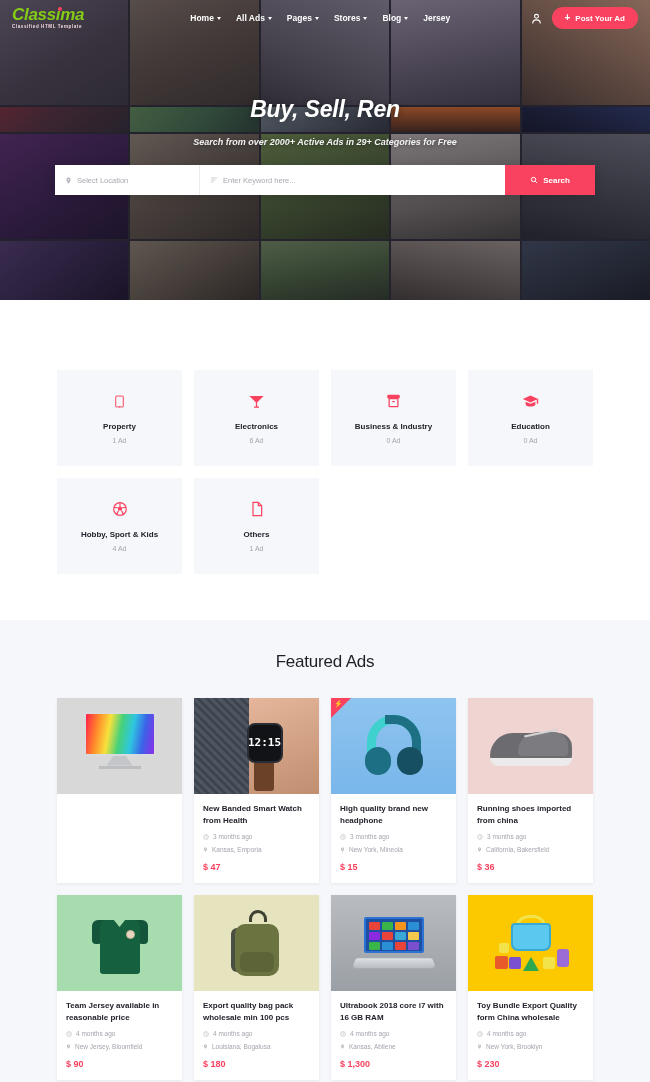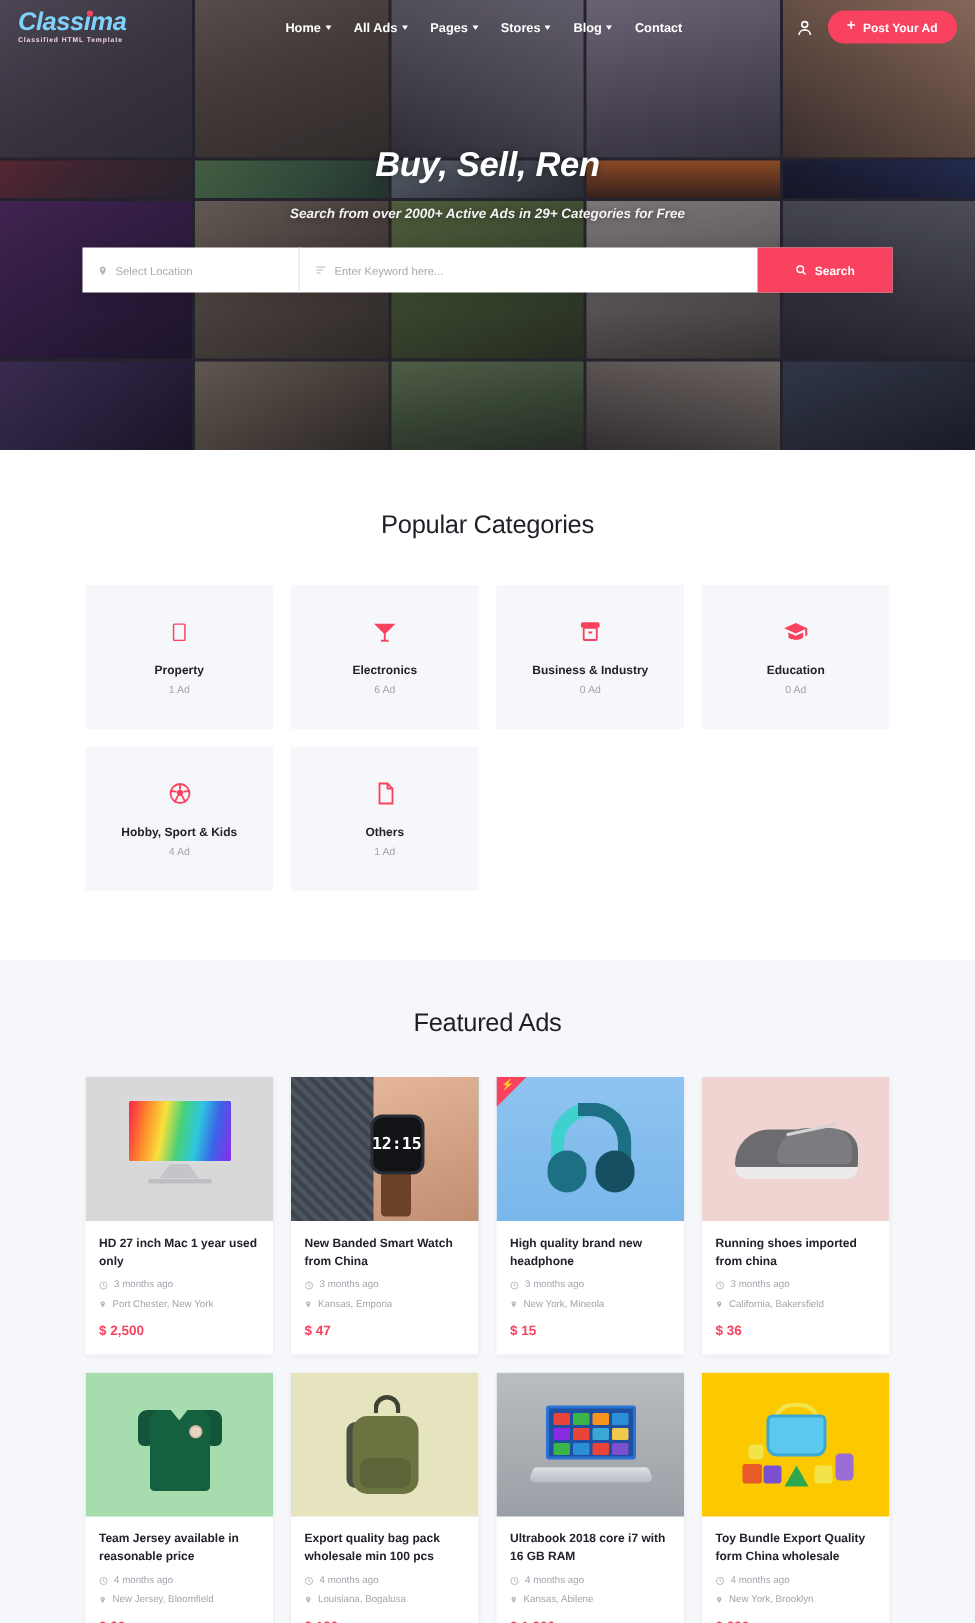--- a/index.html
+++ b/index.html
@@ -55,21 +55,21 @@
   
   .navbar {
     position: absolute; top: 0; left: 0; right: 0;
     height: 36px;
     display: flex; align-items: center;
     padding: 0 12px;
     z-index: 40;
   }
   .logo-wrap { display: flex; flex-direction: column; line-height: 1; }
   .logo-text {
-    font-size: 17px; font-weight: bold; color: #7dd3fc;
+    font-size: 17px; font-weight: bold; color: #84cc16;
     font-style: italic; letter-spacing: -0.3px;
     position: relative;
   }
   .logo-dot {
     position: absolute; top: 1px; left: 46px;
     width: 4px; height: 4px; border-radius: 50%;
     background: #f9425f;
   }
   .logo-sub {
     font-size: 4.5px; color: #f4d9de; letter-spacing: 0.6px;
@@ -442,21 +442,21 @@
       </div>
       <div class="nav-link">
         <span>Stores</span>
         <i class="caret"></i>
       </div>
       <div class="nav-link">
         <span>Blog</span>
         <i class="caret"></i>
       </div>
       <div class="nav-link">
-        <span>Contact</span>
+        <span>Jersey</span>
       </div>
     </div>
 
     <div class="nav-right">
       <svg class="user-icon" viewBox="0 0 24 24" fill="none" stroke="#ffffff" stroke-width="2">
         <circle cx="12" cy="8" r="3.6"></circle>
         <path d="M5 21c0-4 3.2-6.4 7-6.4S19 17 19 21"></path>
       </svg>
       <button class="post-btn">
         <span class="plus-glyph">+</span>
@@ -489,21 +489,20 @@
       <svg width="8" height="8" viewBox="0 0 24 24" fill="none" stroke="#ffffff" stroke-width="3">
         <circle cx="10.5" cy="10.5" r="6.5"></circle>
           <line x1="15.5" y1="15.5" x2="21" y2="21"></line>
       </svg>
       <span>Search</span>
     </button>
   </div>
 </div>
 
 <section class="sec-cats">
-  <h2 class="sec-title">Popular Categories</h2>
   <div class="cat-grid">
 
     <div class="cat-card">
       <div class="cat-ico">
         <svg width="13" height="17" viewBox="0 0 24 24" fill="none" stroke="#f9425f" stroke-width="1.8">
           <rect x="5" y="2" width="14" height="20" rx="1"></rect>
           <line x1="9" y1="6" x2="9.01" y2="6"></line>
             <line x1="15" y1="6" x2="15.01" y2="6"></line>
           <line x1="9" y1="10" x2="9.01" y2="10"></line>
             <line x1="15" y1="10" x2="15.01" y2="10"></line>
@@ -588,50 +587,33 @@
   <div class="ads-grid">
 
     <div class="ad-card">
       <div class="ad-thumb th-mac">
         <div>
           <div class="mac-screen"></div>
           <div class="mac-stand"></div>
           <div class="mac-base"></div>
         </div>
       </div>
-      <div class="ad-body">
-        <div class="ad-title">HD 27 inch Mac 1 year used only</div>
-        <div class="ad-meta">
-          <svg width="6" height="6" viewBox="0 0 24 24" fill="none" stroke="#b5b5bd" stroke-width="2.4">
-            <circle cx="12" cy="12" r="9.5"></circle>
-              <polyline points="12,6.5 12,12 16,14"></polyline>
-          </svg>
-          <span>3 months ago</span>
-        </div>
-        <div class="ad-meta">
-          <svg width="5" height="7" viewBox="0 0 24 24" fill="#b5b5bd">
-            <path d="M12 2C8.1 2 5 5.1 5 9c0 5.2 7 13 7 13s7-7.8 7-13c0-3.9-3.1-7-7-7zm0 9.5A2.5 2.5 0 1 1 12 6.5a2.5 2.5 0 0 1 0 5z"></path>
-          </svg>
-          <span>Port Chester, New York</span>
-        </div>
-        <div class="ad-price">$ 2,500</div>
-      </div>
     </div>
 
     <div class="ad-card">
       <div class="ad-thumb th-watch">
         <div class="watch-wrap">
           <div class="watch-arm"></div>
           <div class="watch-cuff"></div>
           <div class="watch-band"></div>
           <div class="watch-face">12:15</div>
         </div>
       </div>
       <div class="ad-body">
-        <div class="ad-title">New Banded Smart Watch from China</div>
+        <div class="ad-title">New Banded Smart Watch from Health</div>
         <div class="ad-meta">
           <svg width="6" height="6" viewBox="0 0 24 24" fill="none" stroke="#b5b5bd" stroke-width="2.4">
             <circle cx="12" cy="12" r="9.5"></circle>
               <polyline points="12,6.5 12,12 16,14"></polyline>
           </svg>
           <span>3 months ago</span>
         </div>
         <div class="ad-meta">
           <svg width="5" height="7" viewBox="0 0 24 24" fill="#b5b5bd">
             <path d="M12 2C8.1 2 5 5.1 5 9c0 5.2 7 13 7 13s7-7.8 7-13c0-3.9-3.1-7-7-7zm0 9.5A2.5 2.5 0 1 1 12 6.5a2.5 2.5 0 0 1 0 5z"></path>

